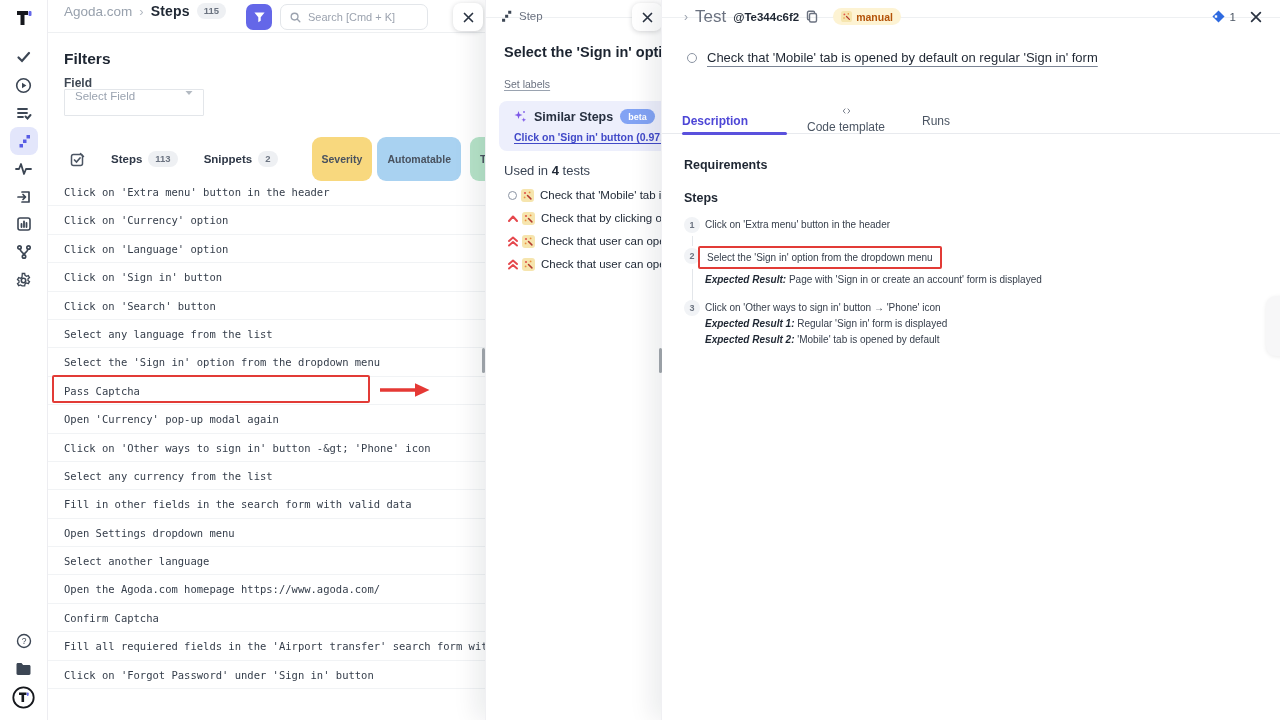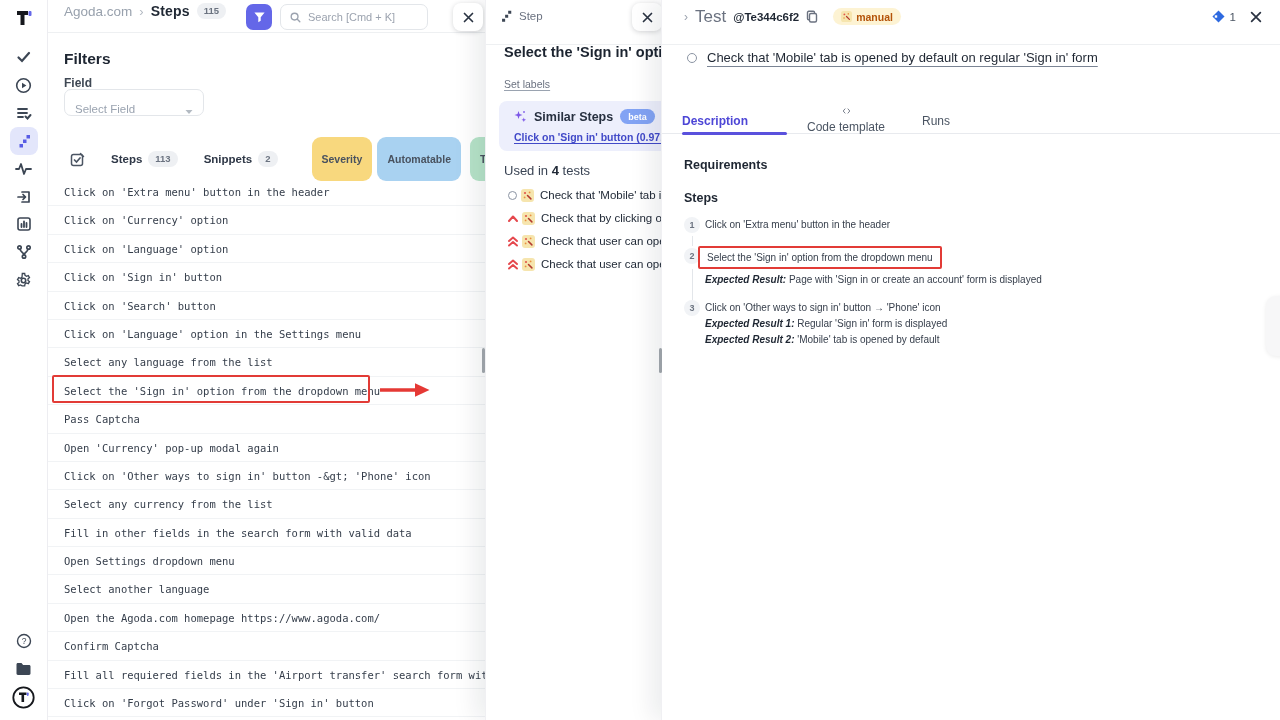--- a/index.html
+++ b/index.html
@@ -30,21 +30,21 @@
     border:1px solid #e3e6ea; border-radius:7px; display:flex; align-items:center; gap:6px; padding:0 9px; background:#fff;justify-content:space-between; }
   .search input { border:none; outline:none; width:110px; font-size:11px; color:#3c4654;
     font-family:"Liberation Sans", sans-serif; background:transparent; }
   .search input::placeholder { color:#9ca3af; }
   .close-float { position:absolute; width:30px; height:28px; background:#fff; border-radius:8px;
     box-shadow:0 1px 5px rgba(20,25,40,.18); display:flex; align-items:center; justify-content:center; z-index:50; }
 
   .filters-title { position:absolute; left:16px; top:50px; font-size:15.5px; font-weight:700; color:#1e2632; }
   .field-label { position:absolute; left:16px; top:76px; font-size:12px; font-weight:700; color:#3f4854; }
   .select { position:absolute; left:16px; top:89px; width:140px; height:27px; border:1px solid #e3e6ea;
-    border-radius:7px; display:flex; align-items:flex-end; justify-content:space-between; padding:0 10px; background:#fff; }
+    border-radius:1px; display:flex; align-items:flex-start; justify-content:space-between; padding:0 10px; background:#fff; }
   .select .val { font-size:11.5px; color:#9aa3b0; }
 
   .tabbar { position:absolute; left:0; top:146px; width:100%; height:26px; display:flex; align-items:center; }
   .tabbar .bicon { margin-left:22px; color:#4b5563; display:flex; }
   .tab-item { display:flex; align-items:center; gap:6px; margin-left:26px; font-size:11.5px; font-weight:700; color:#2f3847; }
   .flag { font-size:10.5px; font-weight:600; color:#49525f; border-radius:9px; padding:16px 10px; white-space:nowrap; }
   .flag-sev { background:#f8d87e; margin-left:34px; }
   .flag-auto { background:#a9d2f1; margin-left:5px; }
   .flag-type { background:#b7e4c9; margin-left:9px; }
 
@@ -52,21 +52,21 @@
   .row { height:28.4px; line-height:28.4px; padding-left:16px; border-bottom:1px solid #f1f3f5;
     font-family:"DejaVu Sans Mono", monospace; font-size:10.5px; color:#343d4a;
     white-space:nowrap; overflow:hidden; }
   .red-box { position:absolute; left:4px; top:197px; width:318px; height:28px;
     border:2.5px solid #e23b36; border-radius:2px; pointer-events:none; }
   .red-arrow { position:absolute; left:330px; top:204px; }
 
   
   .step-drawer { position:absolute; left:485px; top:0; width:176px; height:720px; background:#fff;
     box-shadow:-10px 0 22px rgba(15,23,42,.08); border-left:1px solid #f0f0f3; overflow:hidden; z-index:45; }
-  .drawer-header { position:absolute; left:0; top:0; width:100%; height:45px; border-bottom:1px solid #eef0f2; }
+  .drawer-header { position:absolute; left:0; top:0; width:100%; height:18px; border-bottom:1px solid #eef0f2; }
   .step-head-icon { position:absolute; left:13px; top:9px; color:#3c4654; }
   .step-head-label { position:absolute; left:33px; top:10px; font-size:11.5px; color:#6b7280; }
   .step-title { position:absolute; left:18px; top:44px; font-size:14.5px; font-weight:700; color:#1c2430; white-space:nowrap; }
   .set-labels { position:absolute; left:18px; top:78px; font-size:10.5px; color:#6b7280;
     text-decoration:underline; text-decoration-color:#9aa3b0; text-underline-offset:2px; }
   .similar-card { position:absolute; left:13px; top:101px; width:230px; height:50px; background:#edeffc; border-radius:8px; }
   .similar-head { position:absolute; left:14px; top:8px; display:flex; align-items:center; gap:7px; }
   .similar-title { font-size:12.5px; font-weight:600; color:#273040; }
   .beta { background:#82a3f4; color:#fff; font-size:9px; font-weight:700; border-radius:9px; padding:2.5px 8px; }
   .similar-link { position:absolute; left:15px; top:30px; font-size:10.5px; font-weight:700; color:#4149c8;
@@ -260,21 +260,20 @@
     <span class="flag flag-type">Type</span>
 
   </div>
 
   <div class="rows">
     <div class="row">Click on 'Extra menu' button in the header</div>
     <div class="row">Click on 'Currency' option</div>
     <div class="row">Click on 'Language' option</div>
     <div class="row">Click on 'Sign in' button</div>
     <div class="row">Click on 'Search' button</div>
-    <div class="row">Click on 'Language' option in the Settings menu</div>
     <div class="row">Select any language from the list</div>
     <div class="row">Select the 'Sign in' option from the dropdown menu</div>
     <div class="row">Pass Captcha</div>
     <div class="row">Open 'Currency' pop-up modal again</div>
     <div class="row">Click on 'Other ways to sign in' button -&amp;gt; 'Phone' icon</div>
     <div class="row">Select any currency from the list</div>
     <div class="row">Fill in other fields in the search form with valid data</div>
     <div class="row">Open Settings dropdown menu</div>
     <div class="row">Select another language</div>
     <div class="row">Open the Agoda.com homepage https://www.agoda.com/</div>

